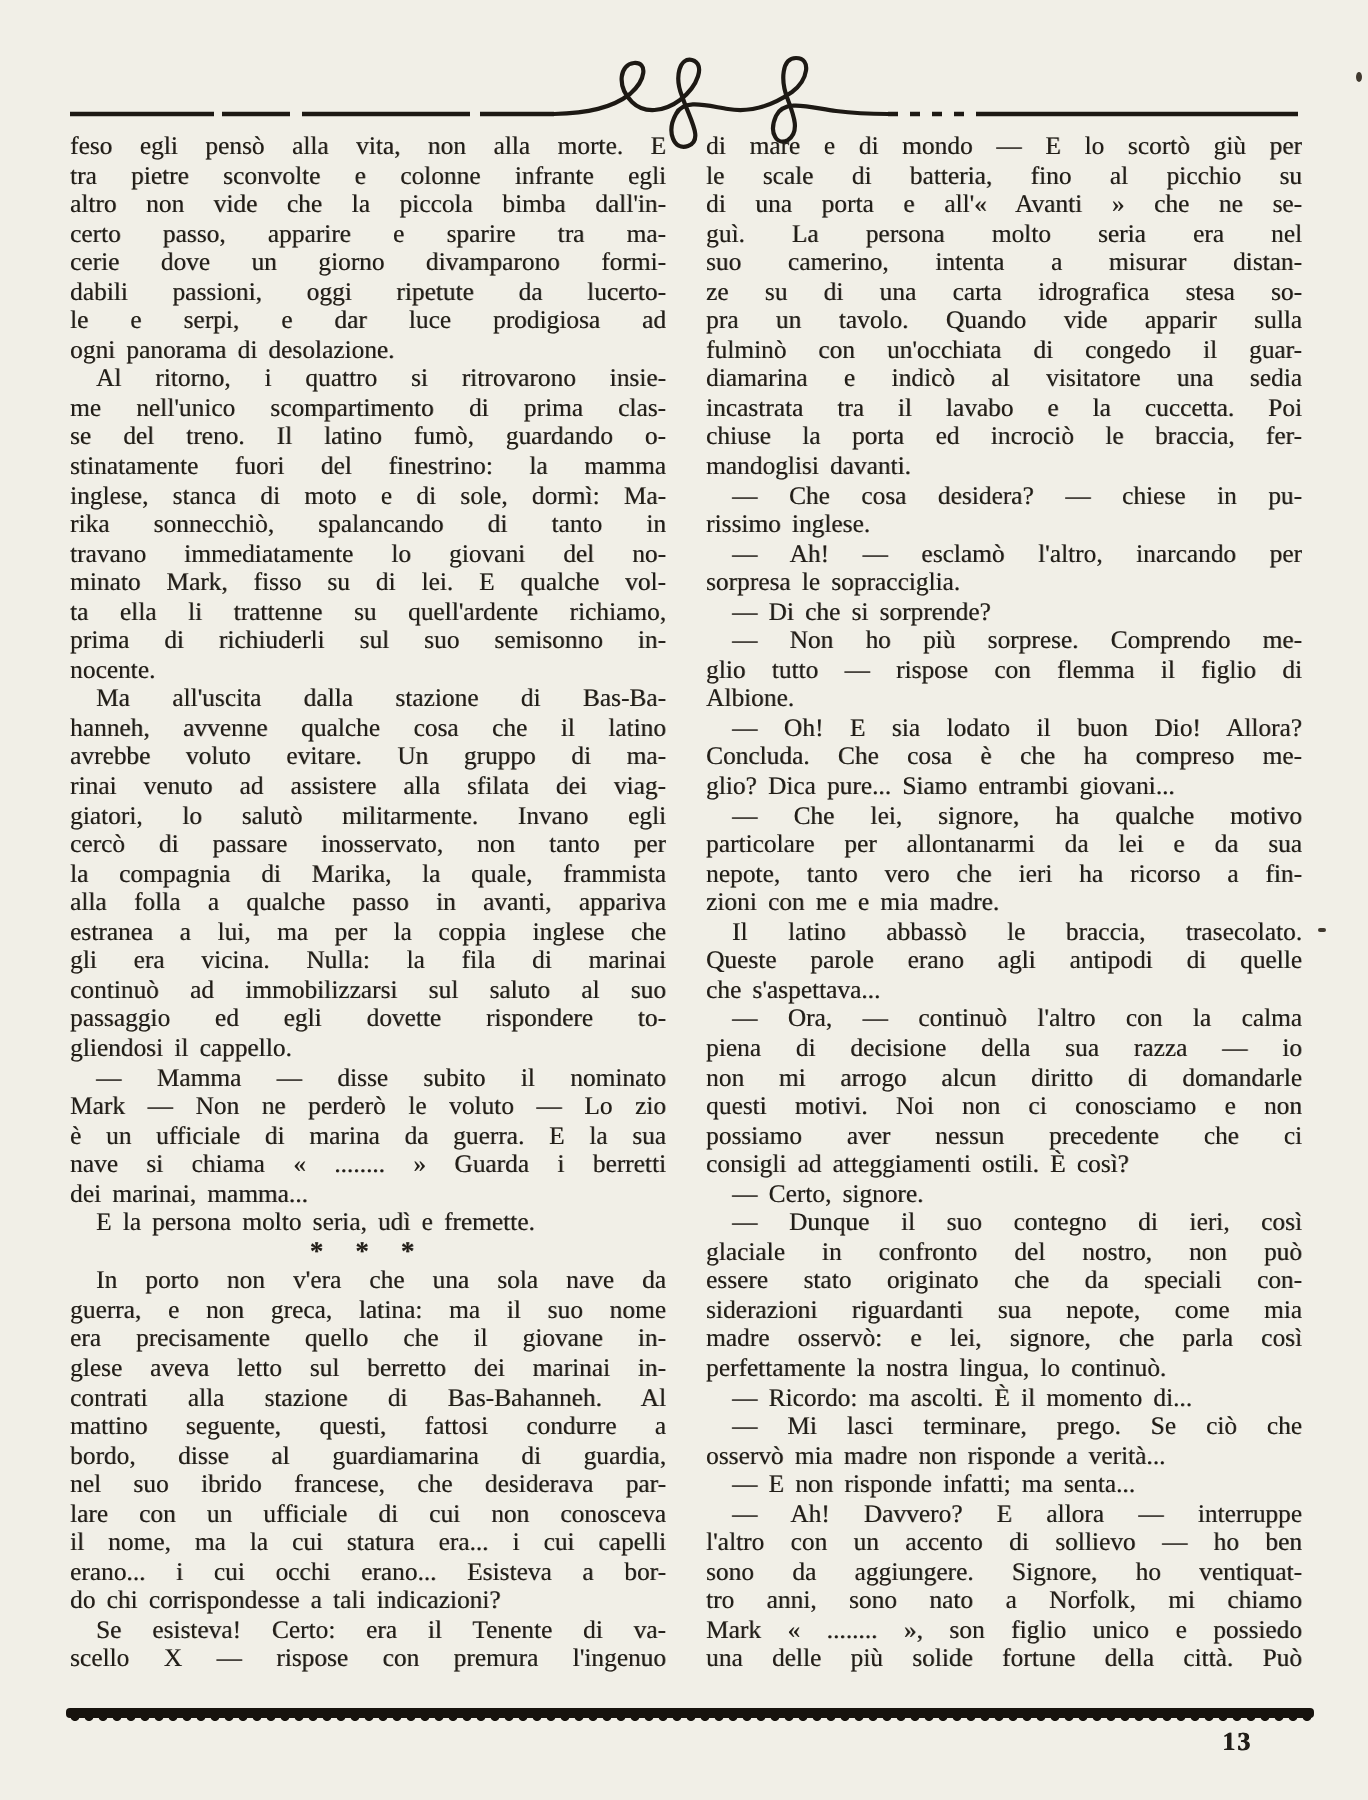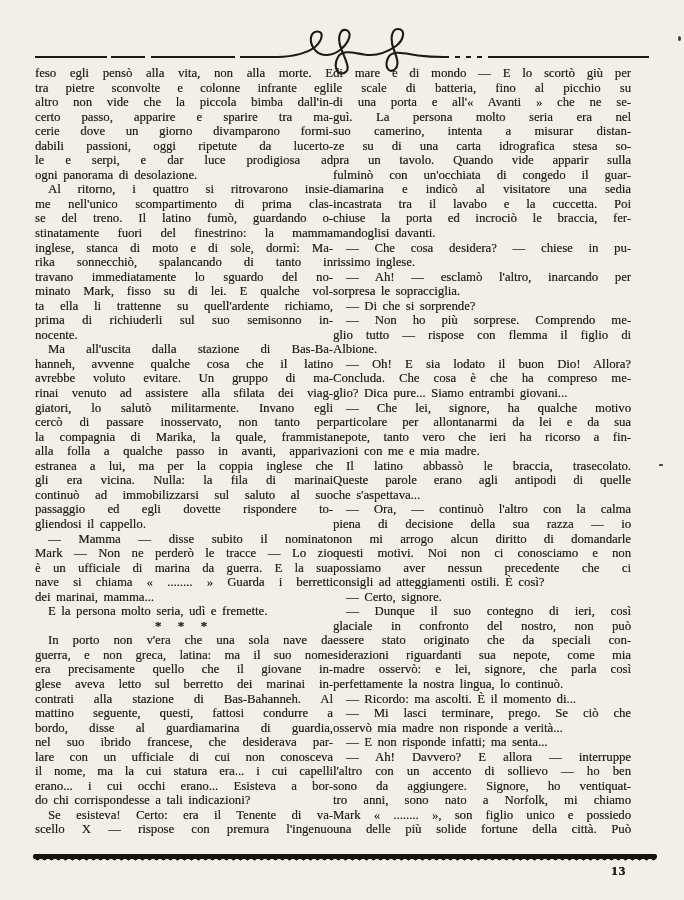--- a/index.html
+++ b/index.html
@@ -4,21 +4,21 @@
 <style>
   html,body{margin:0;padding:0;}
   body{
     width:684px;height:900px;overflow:hidden;
     background:#f1efe7;
     font-family:"Liberation Serif","DejaVu Serif",serif;
     color:#221e18;
   }
   .page{position:relative;width:684px;height:900px;background:#f1efe7;}
   .header-rule{position:absolute;left:32px;top:16px;width:622px;height:60px;}
-  .columns{position:absolute;left:35px;top:66px;width:616px;display:flex;}
+  .columns{position:absolute;left:35px;top:66px;width:616px;display:flex;gap:20px;}
   .col{width:298px;}
   .line{
     font-size:12.7px;line-height:14.55px;
     text-align:justify;text-align-last:justify;
     word-spacing:0.05em;
     text-shadow:0.3px 0 0 rgba(34,30,24,0.55);
     white-space:normal;overflow:hidden;height:14.55px;
   }
   .line.i{text-indent:13px;}
   .line.e{text-align:right;text-align-last:left;word-spacing:2.4px;}
@@ -77,40 +77,40 @@
         <div class="line">cerie dove un giorno divamparono formi-</div>
         <div class="line">dabili passioni, oggi ripetute da lucerto-</div>
         <div class="line">le e serpi, e dar luce prodigiosa ad</div>
         <div class="line e">ogni panorama di desolazione.</div>
         <div class="line i">Al ritorno, i quattro si ritrovarono insie-</div>
         <div class="line">me nell'unico scompartimento di prima clas-</div>
         <div class="line">se del treno. Il latino fumò, guardando o-</div>
         <div class="line">stinatamente fuori del finestrino: la mamma</div>
         <div class="line">inglese, stanca di moto e di sole, dormì: Ma-</div>
         <div class="line">rika sonnecchiò, spalancando di tanto in</div>
-        <div class="line">travano immediatamente lo sguardo del no-</div>
+        <div class="line">travano immediatamente lo giovani del no-</div>
         <div class="line">minato Mark, fisso su di lei. E qualche vol-</div>
         <div class="line">ta ella li trattenne su quell'ardente richiamo,</div>
         <div class="line">prima di richiuderli sul suo semisonno in-</div>
         <div class="line e">nocente.</div>
         <div class="line i">Ma all'uscita dalla stazione di Bas-Ba-</div>
         <div class="line">hanneh, avvenne qualche cosa che il latino</div>
         <div class="line">avrebbe voluto evitare. Un gruppo di ma-</div>
         <div class="line">rinai venuto ad assistere alla sfilata dei viag-</div>
         <div class="line">giatori, lo salutò militarmente. Invano egli</div>
         <div class="line">cercò di passare inosservato, non tanto per</div>
         <div class="line">la compagnia di Marika, la quale, frammista</div>
         <div class="line">alla folla a qualche passo in avanti, appariva</div>
         <div class="line">estranea a lui, ma per la coppia inglese che</div>
         <div class="line">gli era vicina. Nulla: la fila di marinai</div>
         <div class="line">continuò ad immobilizzarsi sul saluto al suo</div>
         <div class="line">passaggio ed egli dovette rispondere to-</div>
         <div class="line e">gliendosi il cappello.</div>
         <div class="line i">— Mamma — disse subito il nominato</div>
-        <div class="line">Mark — Non ne perderò le tracce — Lo zio</div>
+        <div class="line">Mark — Non ne perderò le voluto — Lo zio</div>
         <div class="line">è un ufficiale di marina da guerra. E la sua</div>
         <div class="line">nave si chiama « ........ » Guarda i berretti</div>
         <div class="line e">dei marinai, mamma...</div>
         <div class="line i e">E la persona molto seria, udì e fremette.</div>
         <div class="line s">* * *</div>
         <div class="line i">In porto non v'era che una sola nave da</div>
         <div class="line">guerra, e non greca, latina: ma il suo nome</div>
         <div class="line">era precisamente quello che il giovane in-</div>
         <div class="line">glese aveva letto sul berretto dei marinai in-</div>
         <div class="line">contrati alla stazione di Bas-Bahanneh. Al</div>

